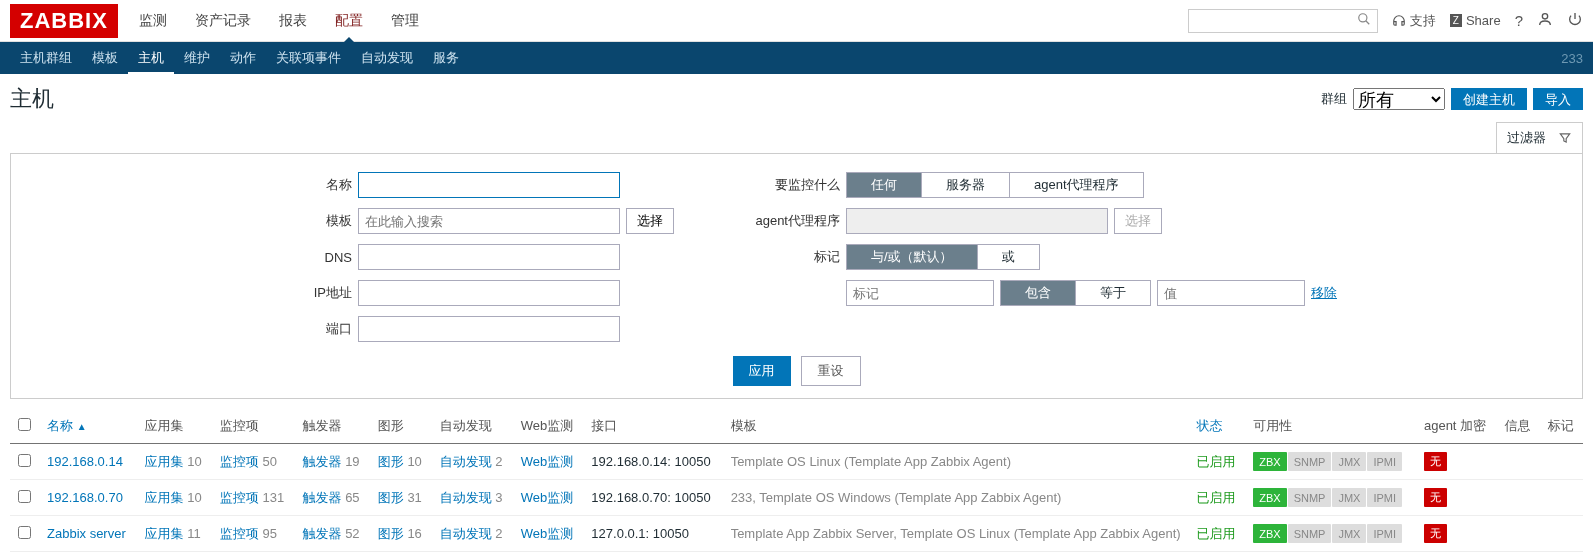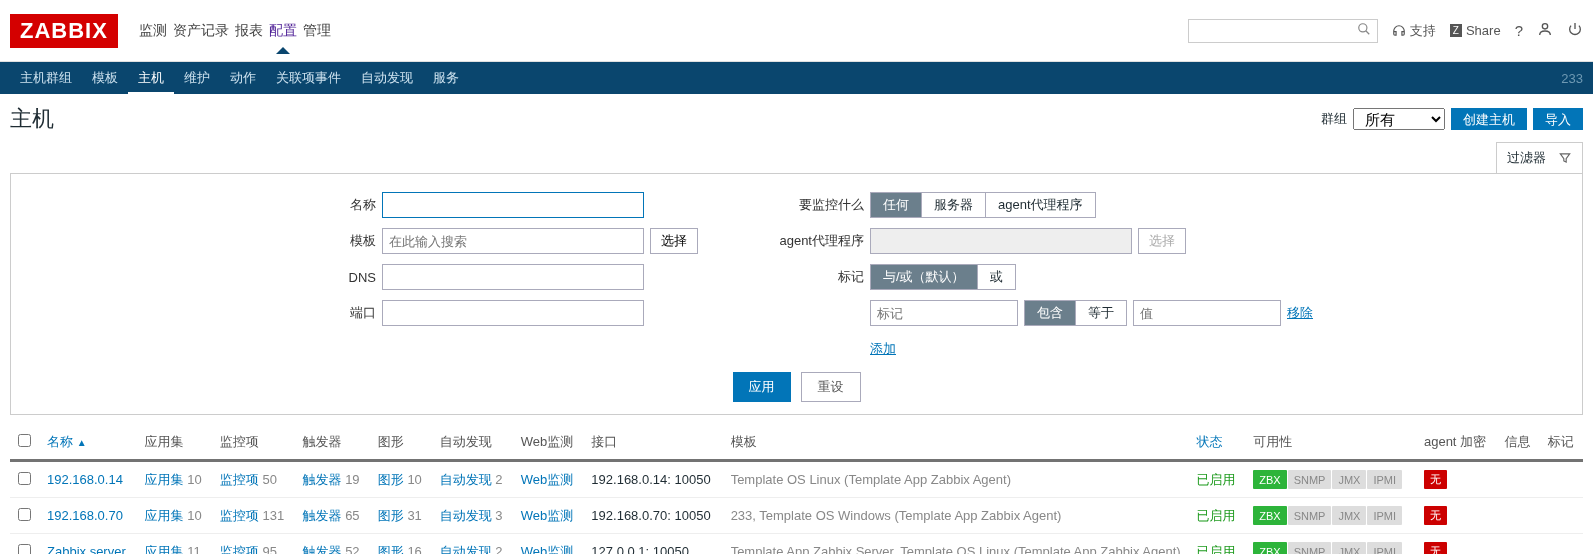--- a/index.html
+++ b/index.html
@@ -1,70 +1,70 @@
 <!DOCTYPE html>
 <html><head>
 <meta charset="utf-8">
 <style>
 * { margin: 0; padding: 0; box-sizing: border-box; font-family: Arial, "Microsoft YaHei", sans-serif; }
 body { font-size: 13px; color: #1f2c33; background: #fff; }
 
-.top-nav { display: flex; align-items: center; height: 62px; padding: 0 10px; border-bottom: 1px solid #e0e0e0; }
+.top-nav { display: flex; align-items: center; height: 42px; padding: 0 10px; border-bottom: 1px solid #e0e0e0; }
 .logo { background: #d40000; color: #fff; font-size: 22px; font-weight: bold; padding: 4px 10px; letter-spacing: 1px; }
-.top-menu { display: flex; margin-left: 18px; font-size: 14px; color: #444; }
+.top-menu { display: flex; gap: 22px; margin-left: 18px; font-size: 14px; color: #444; }
 .top-menu .item { cursor: pointer; padding: 13px 3px; position: relative; }
-.top-menu .item.sel { color: #4c1d95; }
+.top-menu .item.sel { color: #7f1d1d; }
 .top-menu .item.sel::after { content: ""; position: absolute; left: 50%; bottom: -1px; transform: translateX(-50%); border: 7px solid transparent; border-bottom-color: #0a466e; }
 .top-right { margin-left: auto; display: flex; align-items: center; gap: 14px; color: #555; }
 .search-box { width: 190px; height: 24px; border: 1px solid #ccc; display: flex; align-items: center; justify-content: flex-end; padding-right: 6px; }
 .icon-btn { cursor: pointer; font-size: 15px; color: #555; }
 
 .sub-nav { background: #0a466e; color: #cde2ef; display: flex; align-items: center; height: 32px; padding: 9px 10px; font-size: 13px; }
 .sub-nav .item { padding: 8px 10px; cursor: pointer; white-space: nowrap; }
 .sub-nav .item.sel { border-bottom: 3px solid #fff; color: #fff; font-weight: 500; padding-bottom: 5px; }
 .sub-nav .count { margin-left: auto; color: #6e99b3; font-size: 13px; }
 
 .page-head { display: flex; align-items: center; padding: 10px 10px 8px; }
 .page-title { font-size: 22px; color: #1f2c33; }
 .page-head .right { margin-left: auto; display: flex; align-items: center; gap: 6px; font-size: 13px; }
-.page-head select { height: 22px; font-size: 15px; min-width: 92px; padding-left: 7px; }
+.page-head select { height: 22px; font-size: 18px; min-width: 92px; }
 .btn-primary { background: #0275b8; color: #fff; border: none; padding: 3px 12px; font-size: 13px; cursor: pointer; height: 22px; }
 
 .filter-tab-row { display: flex; justify-content: flex-end; padding: 0 10px; }
 .filter-tab { border: 1px solid #ccc; border-bottom: none; padding: 6px 10px; display: flex; align-items: center; gap: 12px; font-size: 13px; cursor: pointer; }
 .filter-tab svg { width: 14px; height: 14px; stroke: #666; fill: none; stroke-width: 2; }
 
 .filter-box { border: 1px solid #ccc; margin: 0 10px 10px; background: #fff; padding: 18px 0 12px; }
 .filter-columns { display: flex; justify-content: center; gap: 70px; }
 .filter-col { display: flex; flex-direction: column; gap: 10px; }
 .filter-row { display: flex; align-items: center; gap: 6px; }
 .filter-row .lbl { width: 96px; text-align: right; color: #333; }
 .filter-row input[type=text] { height: 26px; padding: 0 6px; border: 1px solid #aab; font-size: 13px; }
 .w260 { width: 262px; }
 .filter-row input[disabled] { background: #eee; }
 .btn-sm { border: 1px solid #aab; background: #fff; height: 26px; padding: 0 10px; font-size: 13px; cursor: pointer; }
 .btn-sm[disabled] { color: #aaa; }
 .seg { display: flex; border: 1px solid #aab; height: 26px; }
-.seg div { padding: 0 12px; display: flex; align-items: center; border-right: 1px solid #aab; cursor: pointer; font-size: 13px; }
+.seg div { padding: 0 24px; display: flex; align-items: center; border-right: 1px solid #aab; cursor: pointer; font-size: 13px; }
 .seg div:last-child { border-right: none; }
 .seg .on { background: #6b7f8c; color: #fff; }
 .tag-row { display: flex; align-items: center; gap: 6px; margin-left: 102px; }
 .tag-row input[type=text] { width: 148px; height: 26px; padding: 0 6px; border: 1px solid #aab; font-size: 13px; }
 .tag-row .seg { height: 26px; }
 .link { color: #0275b8; cursor: pointer; text-decoration: underline; }
 .add-link { margin-left: 102px; margin-top: 4px; }
 
 .filter-actions { display: flex; gap: 10px; justify-content: center; margin-top: 14px; }
 .filter-actions .apply { background: #0275b8; color: #fff; border: none; padding: 5px 16px; font-size: 13px; cursor: pointer; }
 .filter-actions .reset { background: #fff; color: #555; border: 1px solid #aab; padding: 5px 16px; font-size: 13px; cursor: pointer; }
 
 .list { margin: 0 10px; }
 table { width: 100%; border-collapse: collapse; font-size: 13px; }
 th, td { text-align: left; padding: 8px 8px; border-bottom: 1px solid #eee; white-space: nowrap; }
-th { font-weight: normal; color: #555; border-bottom: 3px solid #737373; margin-left: 40px; }
+th { font-weight: normal; color: #555; border-bottom: 1px solid #737373; margin-left: 40px; }
 th.sortable { color: #0275b8; }
 .lnk { color: #0275b8; }
 .num { color: #888; }
 .enabled { color: #1f9b1f; }
 .badge { display: inline-flex; align-items: center; height: 19px; padding: 0 6px; font-size: 11px; border-radius: 1px; margin-right: 1px; }
 .badge.zbx { background: #2db43a; color: #fff; }
 .badge.gray { background: #ddd; color: #888; }
 .badge.red { background: #c00; color: #fff; }
 .chk { margin: 0; }
 th .sort-arrow { font-size: 10px; color: #0275b8; }
@@ -158,20 +158,24 @@
       <div class="filter-row">
         <span class="lbl">模板</span>
         <input type="text" class="w260" placeholder="在此输入搜索" style="">
         <button class="btn-sm">选择</button>
       </div>
       <div class="filter-row">
         <span class="lbl">DNS</span>
         <input type="text" class="w260" style="">
       </div>
       <div class="filter-row">
+        <span class="lbl">IP地址</span>
+        <input type="text" class="w260" style="">
+      </div>
+      <div class="filter-row">
         <span class="lbl">端口</span>
         <input type="text" class="w260" style="">
       </div>
     </div>
 
     <div class="filter-col">
       <div class="filter-row">
         <span class="lbl">要监控什么</span>
         <div class="seg">
           <div class="on">任何</div>
@@ -192,23 +196,20 @@
         </div>
       </div>
       <div class="tag-row">
         <input type="text" placeholder="标记" style="">
         <div class="seg">
           <div class="on">包含</div>
           <div>等于</div>
         </div>
         <input type="text" placeholder="值" style="">
         <span class="link">移除</span>
-      </div>
-      <div class="add-link">
-        <span class="link">添加</span>
       </div>
     </div>
   </div>
 
   <div class="filter-actions">
     <button class="apply">应用</button>
     <button class="reset">重设</button>
   </div>
 </div>
 

